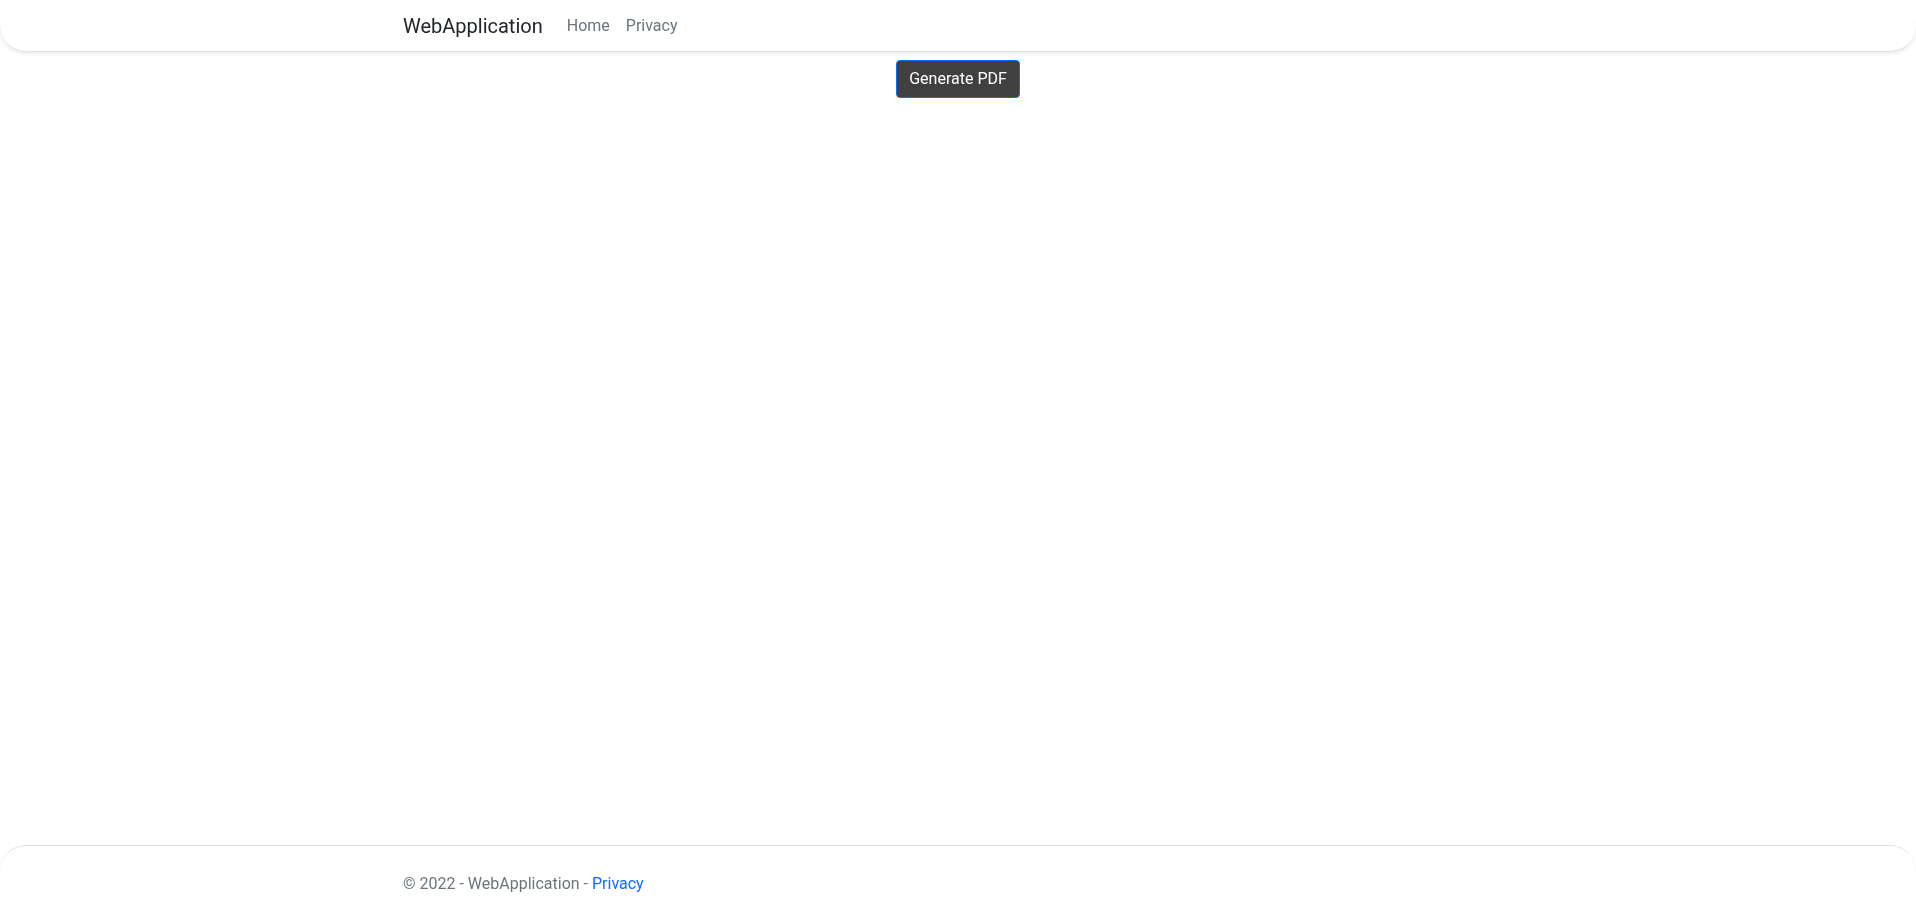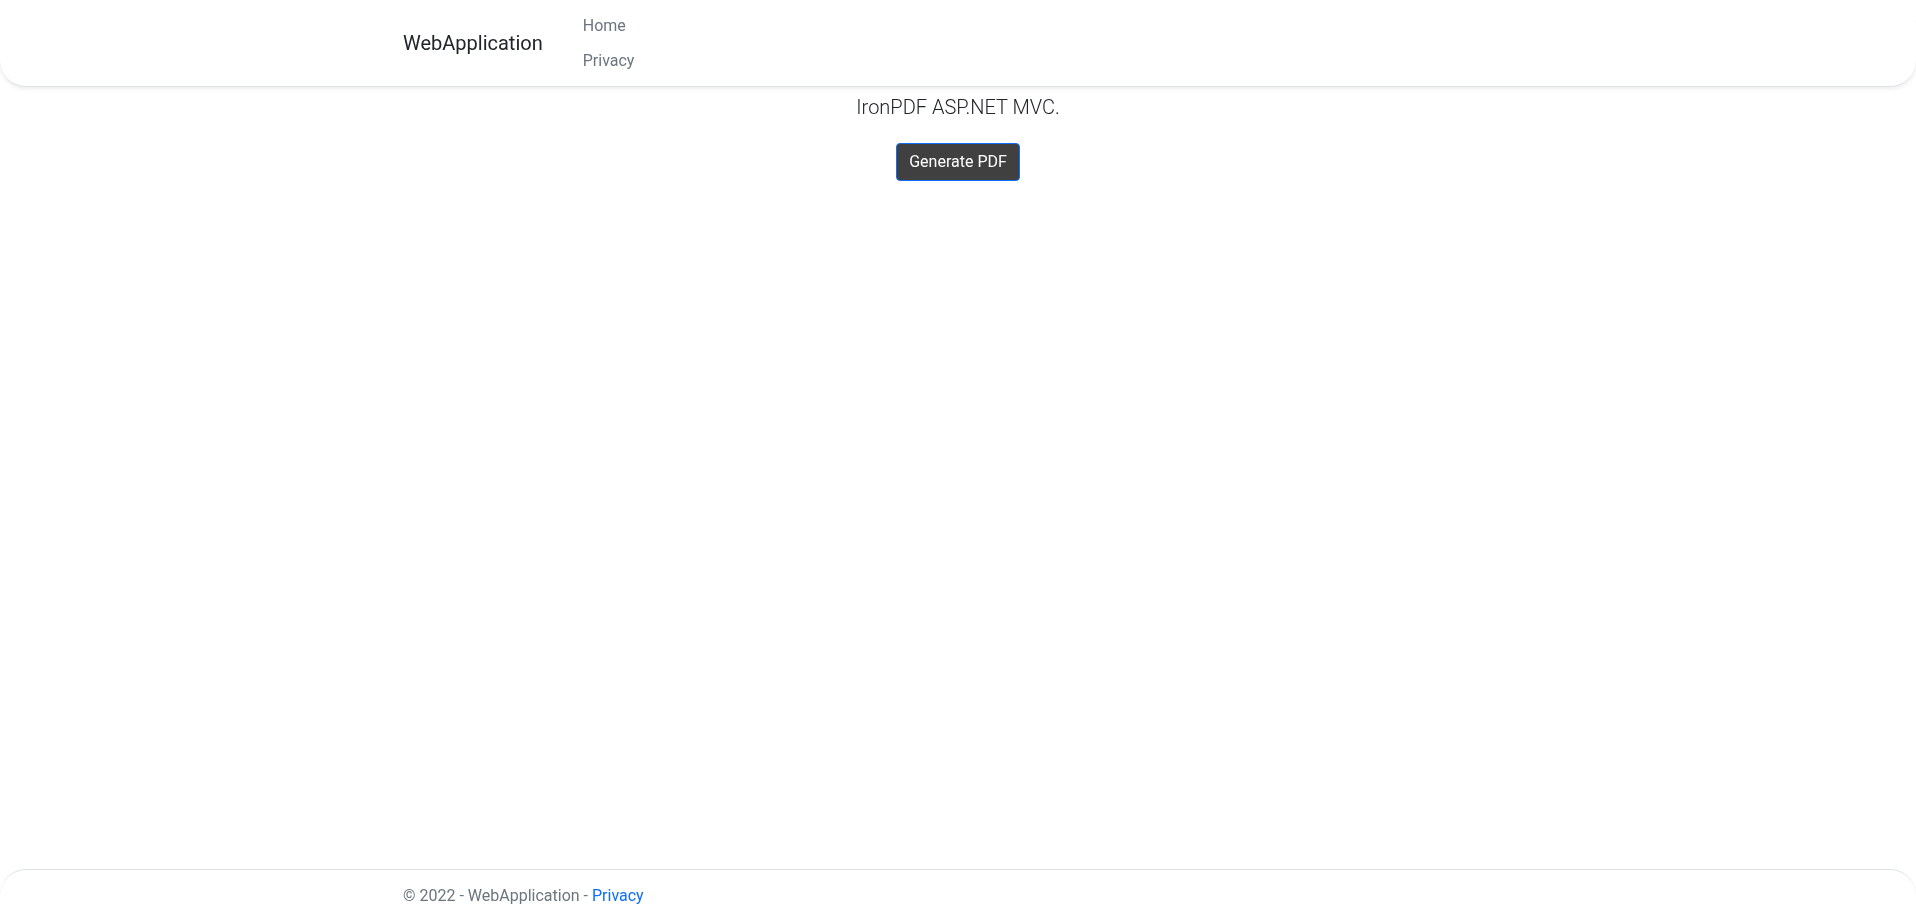--- a/index.html
+++ b/index.html
@@ -38,22 +38,21 @@
       color: #212529;
       text-decoration: none;
       margin-right: 1rem;
       padding: 0.3125rem 0;
       white-space: nowrap;
     }
     
     .navbar-nav {
       display: flex;
       list-style: none;
-      flex-direction: column;
-      margin-left: 16px;
+      flex-direction: row;
     }
     
     .nav-item {
       margin: 0;
     }
     
     .nav-link {
       color: #6c757d;
       text-decoration: none;
       padding: 0.5rem 0.5rem;
@@ -107,21 +106,21 @@
     
     .footer {
       border-top: 1px solid #dee2e6;
       padding: 1rem 0;
       background-color: #ffffff;
       width: 100%;
     }
     
     .footer-container {
       max-width: 1140px;
-      margin: 0 auto;
+      margin: 12px auto;
       padding: 0 15px;
       color: #6c757d;
       font-size: 1rem;
     }
     
     .footer-link {
       color: #0d6efd;
       text-decoration: none;
     }
   </style>
@@ -139,21 +138,20 @@
         <li class="nav-item">
           <a class="nav-link" href="#">Privacy</a>
         </li>
       </ul>
     </div>
   </nav>
 </header>
 
 <main class="main-content">
   <div class="text-center">
-    <p class="lead">IronPDF ASP.NET MVC.</p>
     <a class="btn-primary" href="#">Generate PDF</a>
   </div>
 </main>
 
 <footer class="footer">
   <div class="footer-container">
     <span>© 2022 - WebApplication - </span><a class="footer-link" href="#">Privacy</a>
   </div>
 </footer>
 

